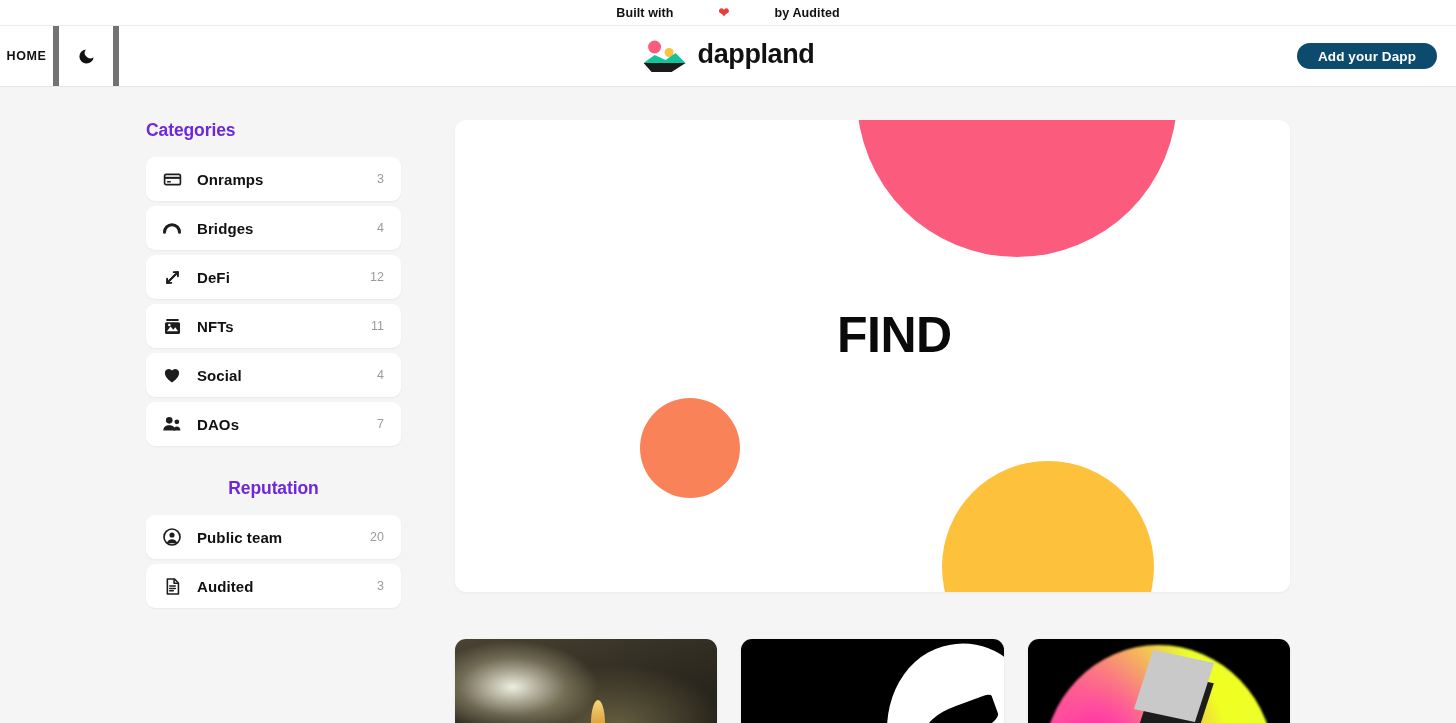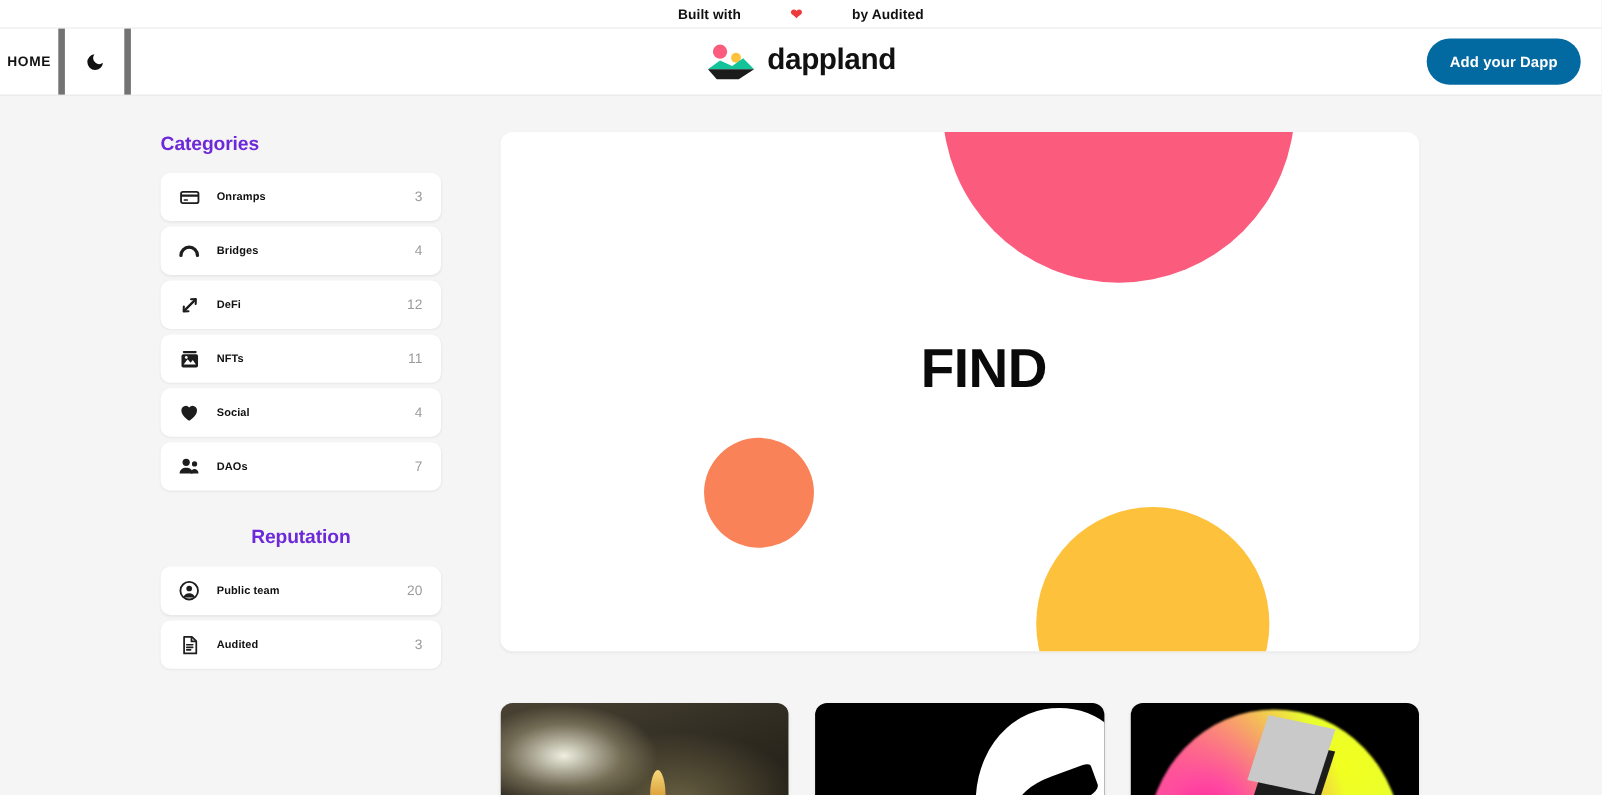--- a/index.html
+++ b/index.html
@@ -80,25 +80,25 @@
     font-weight: 700;
     color: #111111;
     letter-spacing: -0.4px;
   }
 
   .add-dapp-btn {
     position: absolute;
     right: 19px;
     top: 50%;
     transform: translateY(-50%);
-    background: #0369a1;
+    background: #0c4a6e;
     color: #ffffff;
     border: none;
     border-radius: 999px;
-    height: 42px;
+    height: 26px;
     padding: 0 21px;
     font-size: 13.5px;
     font-weight: 700;
     font-family: "Liberation Sans", sans-serif;
     letter-spacing: .1px;
     cursor: pointer;
     white-space: nowrap;
   }
 
   
@@ -137,21 +137,21 @@
     height: 22px;
     display: flex;
     align-items: center;
     justify-content: center;
     flex: 0 0 22px;
     color: #1d1d1d;
   }
   .cat-label {
     flex: 1;
     margin-left: 14px;
-    font-size: 10px;
+    font-size: 15px;
     font-weight: 700;
     color: #111111;
     letter-spacing: .1px;
   }
   .cat-count {
     font-size: 12.5px;
     font-weight: 400;
     color: #9b9b9b;
   }
 

